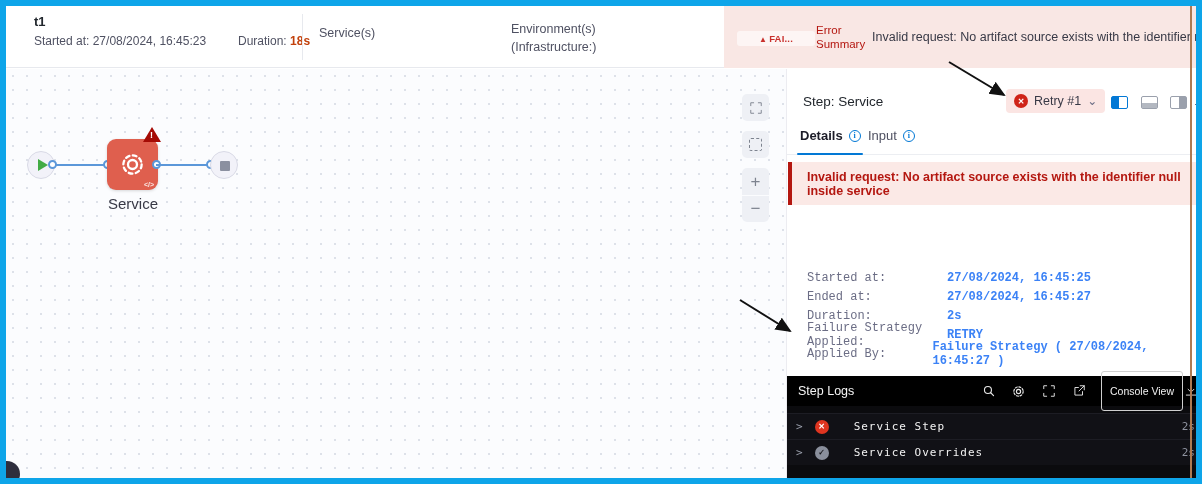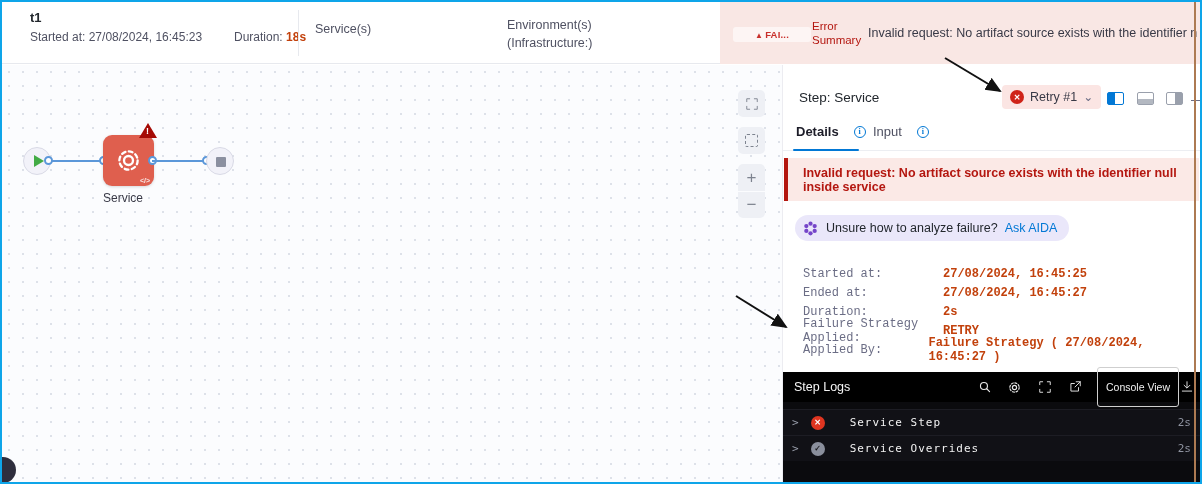--- a/index.html
+++ b/index.html
@@ -1,18 +1,18 @@
 <!DOCTYPE html>
 <html><head>
 <meta charset="utf-8">
 <style>
   * { margin:0; padding:0; box-sizing:border-box; }
   html,body { background:#e8e8e8; }
   body { font-family:"Liberation Sans", sans-serif; }
-  .frame { position:relative; width:1202px; height:484px; background:#fff; border:2px solid #0ea5e9; overflow:hidden; }
+  .frame { position:relative; width:1202px; height:484px; background:#fff; border:6px solid #0ea5e9; overflow:hidden; }
 
   
   .tophdr { position:absolute; left:0; top:0; width:718px; height:62px; background:#fff; border-bottom:1px solid #e7e9ee; }
   .run-title { position:absolute; left:28px; top:8px; font-size:13px; font-weight:700; color:#22272d; }
   .run-sub { position:absolute; left:28px; top:28px; font-size:12px; color:#4f5162; }
   .dur { position:absolute; left:232px; top:28px; font-size:12px; color:#4f5162; }
   .dur b { color:#c2410c; }
   .hdr-div { position:absolute; left:296px; top:8px; height:46px; width:1px; background:#e7e9ee; }
   .svc-label { position:absolute; left:313px; top:20px; font-size:12.5px; color:#4f5162; }
   .env-label { position:absolute; left:505px; top:14px; font-size:12.5px; color:#4f5162; line-height:18px; }
@@ -33,21 +33,21 @@
   .stop-sq { position:absolute; left:9px; top:9px; width:10px; height:10px; background:#8b90a0; border-radius:1px; }
   .edge { position:absolute; top:95px; height:2px; background:#5b97d9; }
   .edge1 { left:46px; width:56px; }
   .edge2 { left:150px; width:58px; }
   .port { position:absolute; top:91px; width:9px; height:9px; border-radius:50%; background:#fff; border:2px solid #5b97d9; }
   .svc-node { position:absolute; left:101px; top:70px; width:51px; height:51px; background:#df5f4e; border-radius:9px; box-shadow:0 1px 3px rgba(0,0,0,.15); }
   .svc-node svg { position:absolute; left:11px; top:11px; }
   .svc-code { position:absolute; right:4px; bottom:2px; font-size:7px; color:#ffffff; opacity:.85; font-weight:700; }
   .warn-tri { position:absolute; left:137px; top:58px; width:0; height:0; border-left:9px solid transparent; border-right:9px solid transparent; border-bottom:15px solid #a50b05; }
   .warn-tri span { position:absolute; left:-2px; top:3px; font-size:9px; font-weight:700; color:#fff; }
-  .svc-label2 { position:absolute; left:101px; top:126px; width:51px; text-align:left; font-size:12px; color:#383946; }
+  .svc-label2 { position:absolute; left:101px; top:126px; width:51px; text-align:right; font-size:15px; color:#383946; }
 
   .cv-btn { position:absolute; left:736px; width:27px; background:#eef0f5; border-radius:5px; color:#7d838f; display:flex; align-items:center; justify-content:center; cursor:pointer; }
   .cv-fit { top:25px; height:27px; }
   .cv-marquee { top:62px; height:27px; }
   .marquee-box { width:13px; height:13px; border:1.3px dashed #7d838f; border-radius:2px; }
   .cv-zoomin { top:99px; height:27px; border-radius:5px 5px 0 0; font-size:17px; }
   .cv-zoomout { top:127px; height:26px; border-radius:0 0 5px 5px; font-size:17px; }
 
   .blob { position:absolute; left:-12px; top:392px; width:26px; height:26px; border-radius:50%; background:#2e2e3d; }
 
@@ -59,37 +59,37 @@
   .xcircle { width:14px; height:14px; border-radius:50%; background:#cf2318; color:#fff; font-size:8px; font-weight:700; display:flex; align-items:center; justify-content:center; }
   .chev { font-size:12px; color:#6b6d85; line-height:10px; }
   .lyt { position:absolute; top:27px; width:17px; height:13px; border:1.5px solid #9aa0ac; border-radius:2px; cursor:pointer; }
   .lyt::after { content:""; position:absolute; }
   .lyt-a { left:324px; border-color:#0278d5; } .lyt-a::after { left:0; top:0; bottom:0; width:45%; background:#0278d5; }
   .lyt-b { left:354px; } .lyt-b::after { left:0; right:0; bottom:0; height:42%; background:#b3b8c1; }
   .lyt-c { left:383px; } .lyt-c::after { right:0; top:0; bottom:0; width:45%; background:#9aa0ac; }
   .min-btn { position:absolute; left:408px; top:26px; font-size:14px; color:#6b6d85; cursor:pointer; }
 
   .tabs { position:absolute; left:0; top:55px; width:100%; height:31px; border-bottom:1px solid #eceef2; }
-  .tab { position:absolute; top:4px; display:flex; gap:15px; align-items:center; cursor:pointer; font-size:13px; color:#4f5162; }
+  .tab { position:absolute; top:4px; display:flex; gap:6px; align-items:center; cursor:pointer; font-size:13px; color:#4f5162; }
   .tab.active { font-weight:700; color:#1c1c28; }
-  .tab-details { left:13px; } .tab-input { left:90px;text-align:right; } .tab-output { left:150px;margin-top:44px; }
+  .tab-details { left:13px; } .tab-input { left:81px;text-align:right; } .tab-output { left:150px;margin-top:44px; }
   .tab-underline { position:absolute; left:10px; bottom:-1px; width:66px; height:2.5px; background:#0278d5; border-radius:2px; }
   .info-i { width:12px; height:12px; border-radius:50%; border:1.2px solid #0278d5; color:#0278d5; font-size:8px; font-weight:700; display:flex; align-items:center; justify-content:center; font-family:"Liberation Serif", serif; }
 
   .err-banner { position:absolute; left:1px; top:93px; width:415px; height:43px; background:#fbe9e6; border-left:4px solid #b41710; display:flex; align-items:center; }
   .err-banner span { padding-left:15px; font-size:12.5px; font-weight:700; color:#b41710; }
 
   .aida-pill { position:absolute; left:12px; top:150px; height:26px; background:#eae7fa; border-radius:14px; display:flex; align-items:center; padding:0 12px 0 7px; gap:7px; }
   .aida-pill .q { font-size:12.5px; color:#22272d; white-space:nowrap; }
   .aida-pill .lnk { font-size:12.5px; color:#0278d5; cursor:pointer; white-space:nowrap; }
 
   .kv { position:absolute; left:20px; top:199px; width:390px;font-family:Liberation Mono, monospace; }
   .kv-row { display:flex; height:19px; align-items:center; }
   .kv-row .k { width:140px; font-size:12px; color:#6b6d85; }
-  .kv-row .v { font-size:12px; font-weight:700; color:#c2410c; }
+  .kv-row .v { font-size:12px; font-weight:700; color:#3b82f6; }
 
   
   .console { position:absolute; left:0; top:307px; width:422px; height:114px; background:#0b0b0e; }
   .console-hdr { position:absolute; left:0; top:0; width:100%; height:30px; background:#000; display:flex; align-items:center; }
   .console-title { margin-left:11px; font-size:12.5px; color:#f5f5f5; flex:0 0 auto; }
   .console-spacer { flex:1; }
   .cicon { width:16px; height:16px; margin-right:14px; color:#e8e8e8; cursor:pointer; flex:0 0 auto; display:flex; align-items:center; justify-content:center; }
   .console-view-btn { flex:0 0 auto; border:1px solid #cfcfcf; border-radius:3px; color:#f0f0f0; font-size:10.5px; padding:13px 8px; margin-right:0; cursor:pointer; white-space:nowrap; }
   .log-row { position:absolute; left:0; width:100%; height:26px; display:flex; align-items:center; background:#111116; border-top:1px solid #1d1d24; cursor:pointer; }
   .log-row1 { top:37px; } .log-row2 { top:63px; }
@@ -205,35 +205,20 @@
             <span>i</span>
           </span>
       </div>
       <div class="tab-underline"></div>
     </div>
 
     <div class="err-banner">
       <span>Invalid request: No artifact source exists with the identifier null inside service</span>
     </div>
 
-    <div class="aida-pill">
-      <svg width="17" height="17" viewBox="0 0 20 20">
-        <g fill="#7545c9">
-          <circle cx="10" cy="4.4" r="2.5"></circle>
-            <circle cx="14.9" cy="7.2" r="2.5"></circle>
-            <circle cx="14.9" cy="12.8" r="2.5"></circle>
-          <circle cx="10" cy="15.6" r="2.5"></circle>
-            <circle cx="5.1" cy="12.8" r="2.5"></circle>
-            <circle cx="5.1" cy="7.2" r="2.5"></circle>
-        </g>
-        <circle cx="10" cy="10" r="2.4" fill="#eae7fa"></circle>
-      </svg>
-      <span class="q">Unsure how to analyze failure?</span>
-      <span class="lnk">Ask AIDA</span>
-    </div>
 
     <div class="kv">
       <div class="kv-row">
           <span class="k">Started at:</span>
           <span class="v">27/08/2024, 16:45:25</span>
         </div>
       <div class="kv-row">
           <span class="k">Ended at:</span>
           <span class="v">27/08/2024, 16:45:27</span>
         </div>

